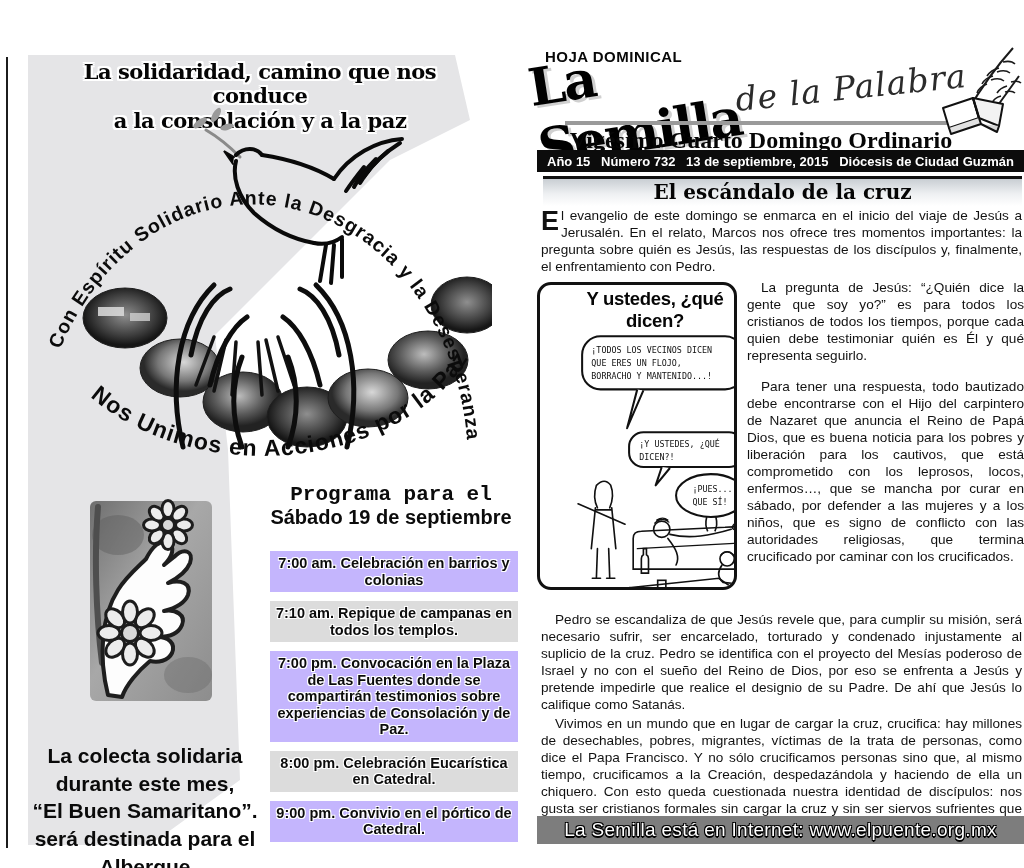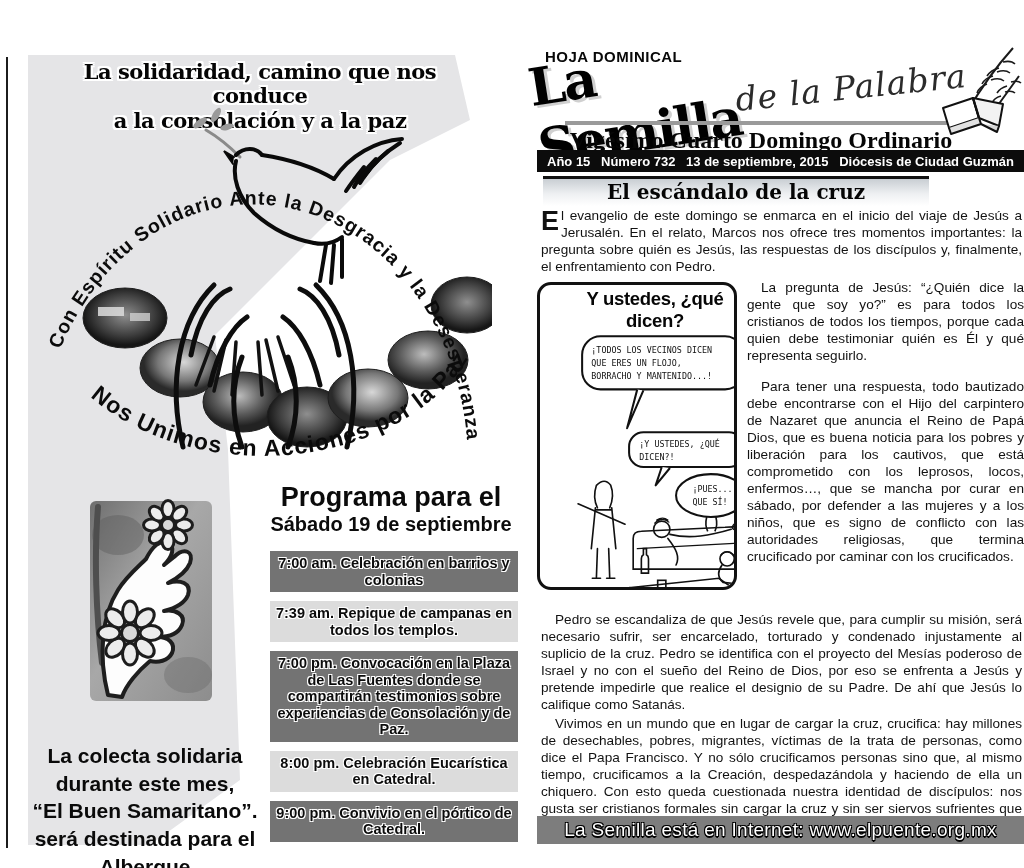--- a/index.html
+++ b/index.html
@@ -12,47 +12,47 @@
   .fold-line{left:6px;top:57px;width:2px;height:791px;background:#1c1c1c;}
   .left-gray{left:28px;top:55px;width:464px;height:790px;background:#e5e5e7;
      clip-path:polygon(0 0,427px 0,442px 65px,362px 105px,187px 280px,200px 395px,212px 725px,122px 790px,0 790px);}
   .left-title{left:36px;top:60px;width:448px;text-align:center;
      font-family:"DejaVu Serif",serif;font-weight:bold;font-size:21px;line-height:1.16;
      color:#050505;letter-spacing:-0.5px;
      text-shadow:-2px -2px 0 #fff,0 -2px 0 #fff,2px -2px 0 #fff,-2px 0 0 #fff,2px 0 0 #fff,-2px 2px 0 #fff,0 2px 0 #fff,2px 2px 0 #fff;}
   .emblem{left:28px;top:55px;width:464px;height:500px;}
   .handart{left:88px;top:495px;width:128px;height:212px;}
   .prog-head{left:262px;top:483px;width:258px;text-align:center;font-weight:bold;color:#0b0b0b;}
-  .prog-head .l1{font-size:27px;line-height:1.1;}
+  .prog-head .l1{font-size:21px;line-height:1.1;font-family:Liberation Mono, monospace;}
   .prog-head .l2{font-size:20px;line-height:1.15;}
   .schedule{left:270px;top:551px;width:248px;}
   .sched-item{margin-bottom:9px;padding:4px 5px;text-align:center;font-weight:bold;
      font-size:14.5px;line-height:1.14;color:#0c0c0c;
      text-shadow:-1px -1px 0 #fff,1px -1px 0 #fff,-1px 1px 0 #fff,1px 1px 0 #fff;}
-  .sh-dark{background:#737373;}
+  .sh-dark{background:#c4b5fd;}
   .sh-light{background:#dcdcdc;}
   .colecta{left:28px;top:742px;width:234px;text-align:center;font-weight:bold;
      font-size:21px;line-height:1.32;color:#0a0a0a;}
 
   
   .right-page{left:535px;top:0;width:489px;height:868px;}
   .kicker{left:10px;top:48px;font-size:15px;font-weight:bold;letter-spacing:.5px;color:#080808;}
   .masthead-main{left:6px;top:52px;width:280px;font-family:"DejaVu Serif",serif;font-weight:bold;
      font-size:52px;letter-spacing:-2px;color:#000;transform:rotate(-9deg);transform-origin:10% 90%;
      text-shadow:3px 3px 0 rgba(120,120,120,.35);}
   .masthead-sub{left:200px;top:68px;font-family:"DejaVu Serif",serif;font-style:italic;
      font-size:33px;color:#2b2b2b;transform:rotate(-6deg);letter-spacing:1px;}
   .mast-rule{left:30px;top:121px;width:392px;height:4px;background:#9a9a9a;}
   .sunday{left:30px;top:127px;width:392px;text-align:center;font-family:Liberation Serif, serif;
      font-weight:bold;font-size:24px;color:#060606;}
   .logo{left:402px;top:42px;width:86px;height:108px;}
   .infobar{left:2px;top:150px;width:487px;height:22px;background:#0c0c0c;display:flex;
      align-items:center;justify-content:space-between;padding:0 10px;box-sizing:border-box;
      color:#fff;font-weight:bold;font-size:13px;}
-  .art-title{left:8px;top:176px;width:386px;height:27px;border-top:3px solid #111;
+  .art-title{left:8px;top:176px;width:479px;height:27px;border-top:3px solid #111;
      background:linear-gradient(180deg,#c9ced3 0%,#eef0f2 55%,#ffffff 100%);
      text-align:center;font-family:"DejaVu Serif",serif;font-weight:bold;font-size:20px;
      line-height:27px;color:#050505;}
   .para{font-size:13.6px;line-height:1.25;text-align:justify;color:#121212;}
   .intro{left:6px;top:208px;width:481px;}
   .dropcap{float:left;font-size:27px;font-weight:bold;line-height:.85;margin:2px 2px 0 0;}
   .cartoon{left:2px;top:282px;width:200px;height:308px;border:3px solid #111;border-radius:14px;
      background:#fff;box-sizing:border-box;overflow:hidden;padding-left:36px;}
   .cartoon-title{text-align:center;font-weight:bold;font-size:18.5px;color:#060606;margin-top:3px;
      letter-spacing:-0.3px;}
@@ -209,21 +209,21 @@
       </g>
     </svg>
 
     <div class="abs prog-head">
       <div class="l1">Programa para el</div>
       <div class="l2">Sábado 19 de septiembre</div>
     </div>
 
     <div class="abs schedule">
       <div class="sched-item sh-dark">7:00 am. Celebración en barrios y colonias</div>
-      <div class="sched-item sh-light">7:39 am. Repique de campanas en todos los templos.</div>
+      <div class="sched-item sh-light">7:10 am. Repique de campanas en todos los templos.</div>
       <div class="sched-item sh-dark">7:00 pm. Convocación en la Plaza de Las Fuentes donde se compartirán testimonios sobre experiencias de Consolación y de Paz.</div>
       <div class="sched-item sh-light">8:00 pm. Celebración Eucarística en Catedral.</div>
       <div class="sched-item sh-dark">9:00 pm. Convivio en el pórtico de Catedral.</div>
     </div>
 
     <div class="abs colecta">
       <div>La colecta solidaria durante este mes,</div>
       <div>“El Buen Samaritano”.</div>
       <div>será destinada para el Albergue</div>
     </div>

